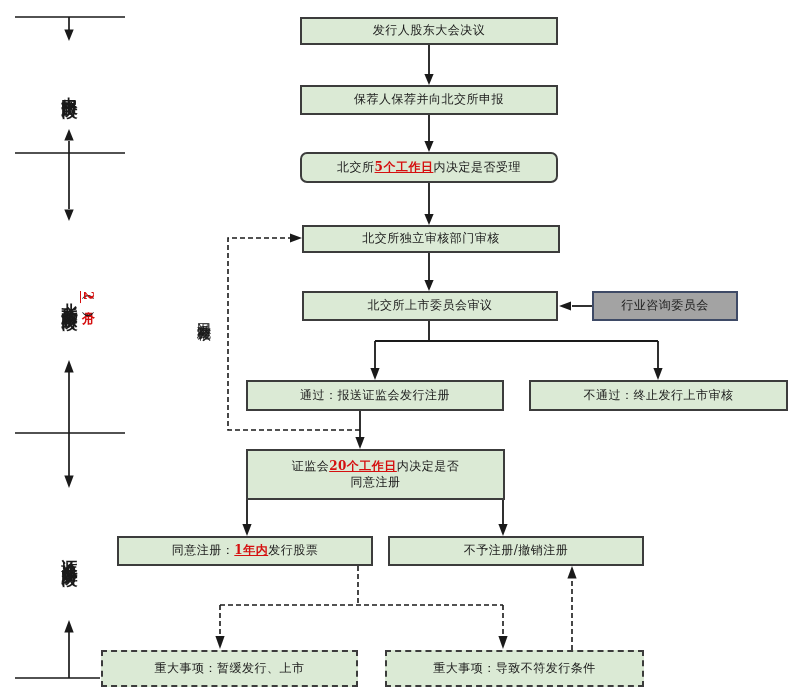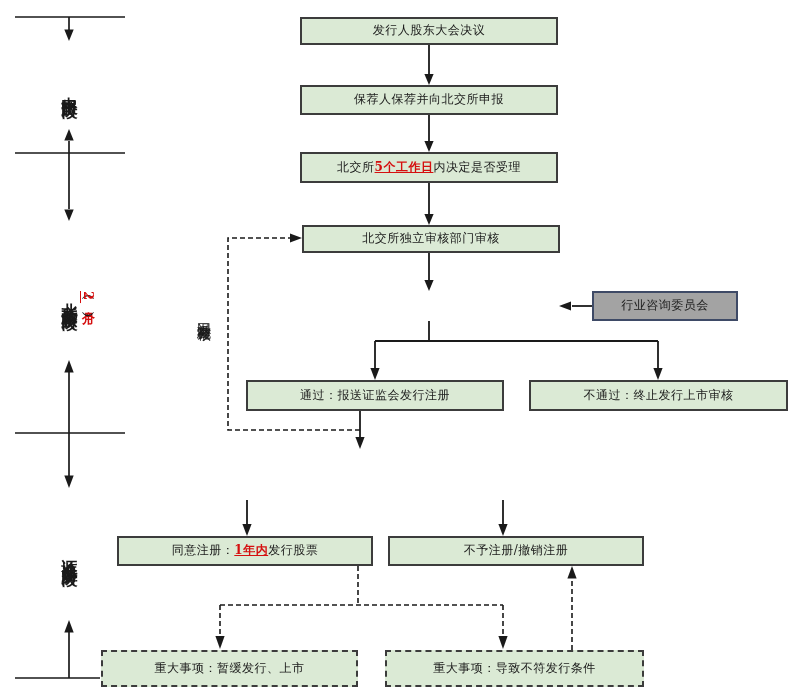--- a/index.html
+++ b/index.html
@@ -91,31 +91,33 @@
       <span><span>（</span><span class="rt">2个月</span><span>）</span></span>
     </div>
   <div class="vlabel" style="left:60px;top:492px;height:122px;width:18px;">证监会注册阶段</div>
 
   <div class="vlabel normalweight" style="left:196px;top:263px;height:102px;width:17px;">退回补充审核</div>
 
   <div class="box" style="left:300px;top:17px;width:258px;height:28px;"><span><span>发行人股东大会决议</span></span></div>
 
   <div class="box" style="left:300px;top:85px;width:258px;height:30px;"><span><span>保荐人保荐并向北交所申报</span></span></div>
 
-  <div class="box" style="left:300px;top:152px;width:258px;height:31px;"><span><span>北交所</span><span class="rt">5个工作日</span><span>内决定是否受理</span></span></div>
+  <div class="box" style="left:300px;top:152px;width:258px;height:31px;border-radius:7px;"><span><span>北交所</span><span class="rt">5个工作日</span><span>内决定是否受理</span></span></div>
 
   <div class="box" style="left:302px;top:225px;width:258px;height:28px;"><span><span>北交所独立审核部门审核</span></span></div>
 
+  <div class="box" style="left:302px;top:291px;width:256px;height:30px;"><span><span>北交所上市委员会审议</span></span></div>
 
   <div class="box blue" style="left:592px;top:291px;width:146px;height:30px;"><span><span>行业咨询委员会</span></span></div>
 
   <div class="box" style="left:246px;top:380px;width:258px;height:31px;"><span><span>通过：报送证监会发行注册</span></span></div>
 
   <div class="box" style="left:529px;top:380px;width:259px;height:31px;"><span><span>不通过：终止发行上市审核</span></span></div>
 
+  <div class="box" style="left:246px;top:449px;width:259px;height:51px;"><span><span>证监会</span><span class="rt">20个工作日</span><span>内决定是否</span><br><span>同意注册</span></span></div>
 
   <div class="box" style="left:117px;top:536px;width:256px;height:30px;"><span><span>同意注册：</span><span class="rt">1年内</span><span>发行股票</span></span></div>
 
   <div class="box" style="left:388px;top:536px;width:256px;height:30px;"><span><span>不予注册/撤销注册</span></span></div>
 
   <div class="box dashedbox" style="left:101px;top:650px;width:257px;height:37px;"><span><span>重大事项：暂缓发行、上市</span></span></div>
 
   <div class="box dashedbox" style="left:385px;top:650px;width:259px;height:37px;"><span><span>重大事项：导致不符发行条件</span></span></div>
 
 </div>

